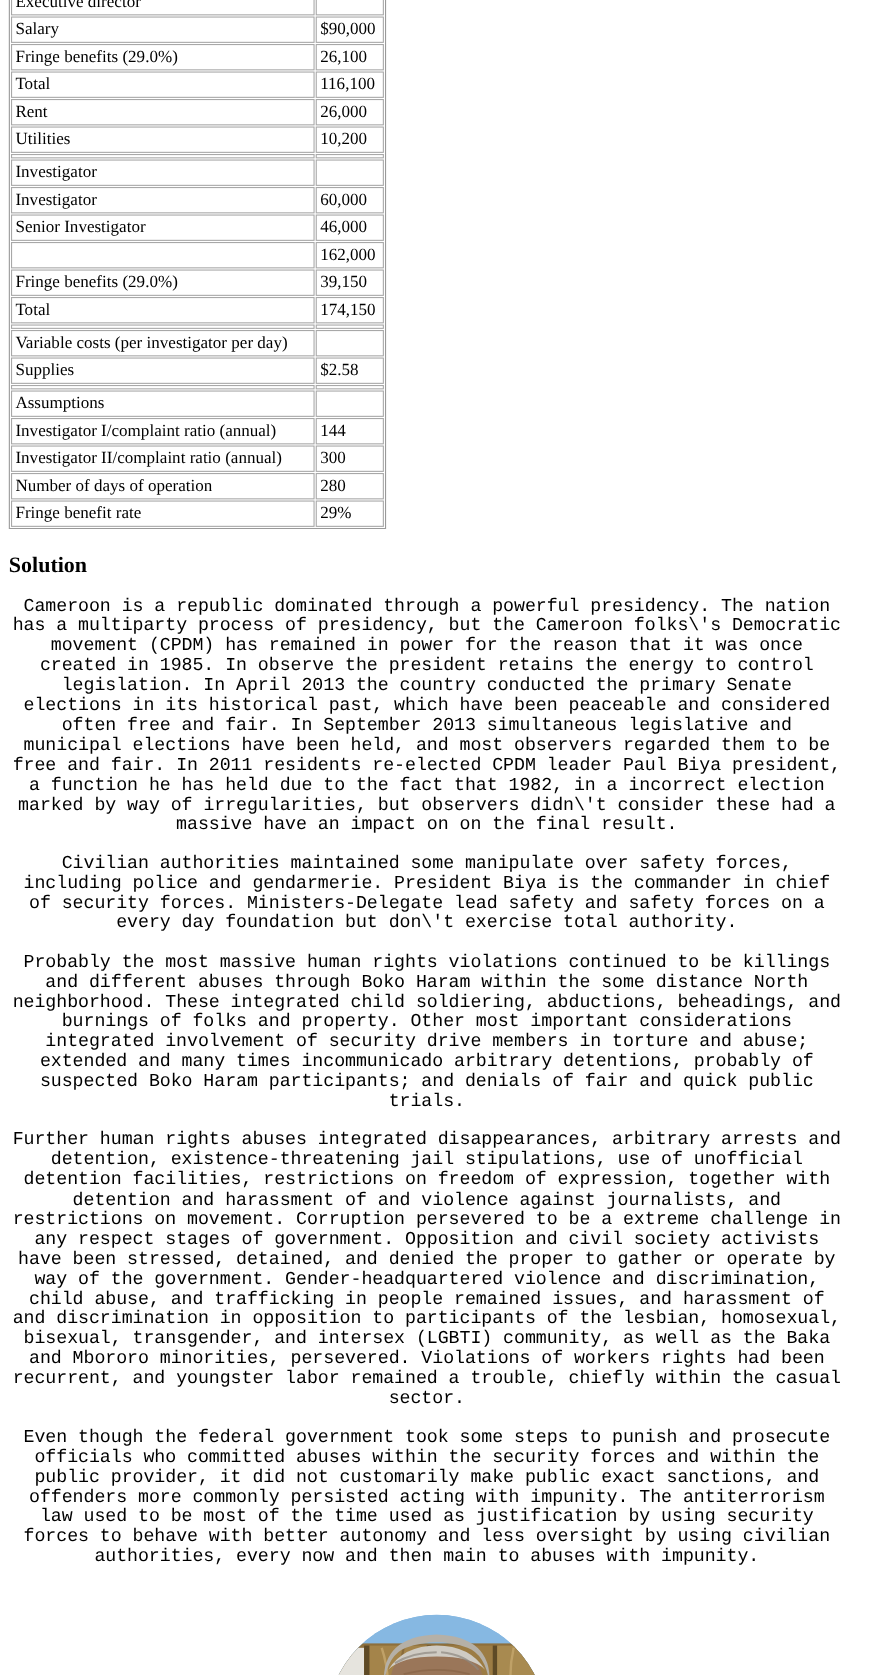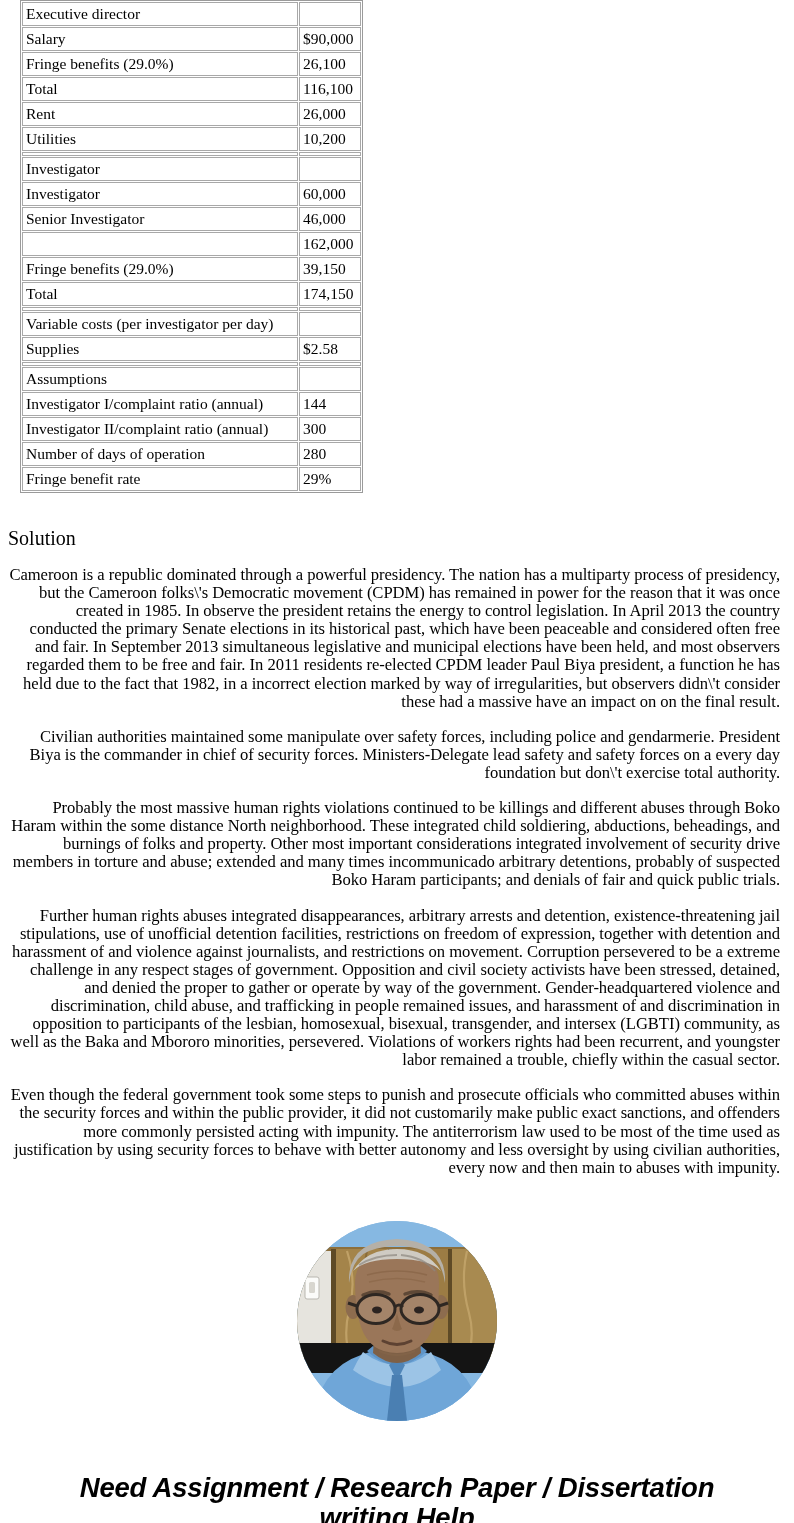--- a/index.html
+++ b/index.html
@@ -10,21 +10,21 @@
   }
   body {
     width: 794px;
     font-family: "Liberation Serif", "DejaVu Serif", serif;
     color: #000000;
     overflow-x: hidden;
   }
 
   
   .table-wrap {
-    padding: 12px;
+    padding: 0;
     margin: 0;
     overflow: hidden;
   }
   table.budget {
     border-collapse: separate;
     border-spacing: 1px;
     border: 1px solid #9a9a9a;
     background: #ffffff;
     width: 343px;
     margin: 0 0 0 8px;
@@ -53,35 +53,35 @@
     border-right: 1px solid #a8a8a8;
     background: #ffffff;
     line-height: 1px;
     font-size: 1px;
   }
 
   
   h2.solution {
     font-family: "Liberation Serif", "DejaVu Serif", serif;
     font-size: 20px;
-    font-weight: normal;
+    font-weight: bold;
     margin: 22px 0 0 8px;
     padding: 0;
     line-height: 22px;
   }
 
   
   .body-copy { padding: 0 10px 0 8px; }
   .body-copy p {
-    font-family: Liberation Serif, serif;
+    font-family: Liberation Mono, monospace;
     font-size: 16.6px;
     line-height: 18.1px;
-    margin: 17px 4px 0 0;
-    padding: 0;
-    text-align: right;
+    margin: 17px 16px 0 0;
+    padding: 0;
+    text-align: center;
     letter-spacing: -0.05px;
   }
 
   
   .avatar-block {
     width: 100%;
     display: flex;
     justify-content: center;
     margin-top: 44px;
   }

